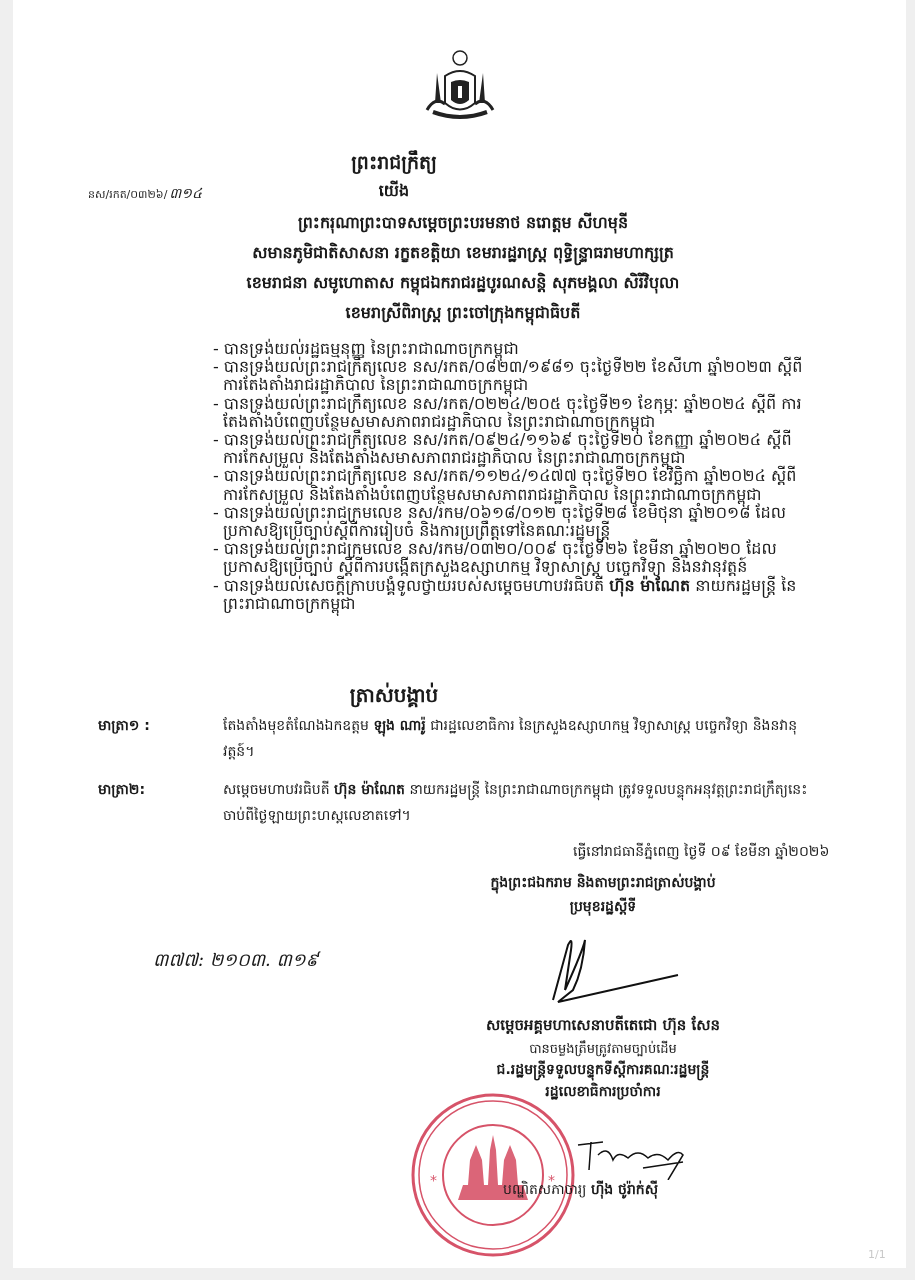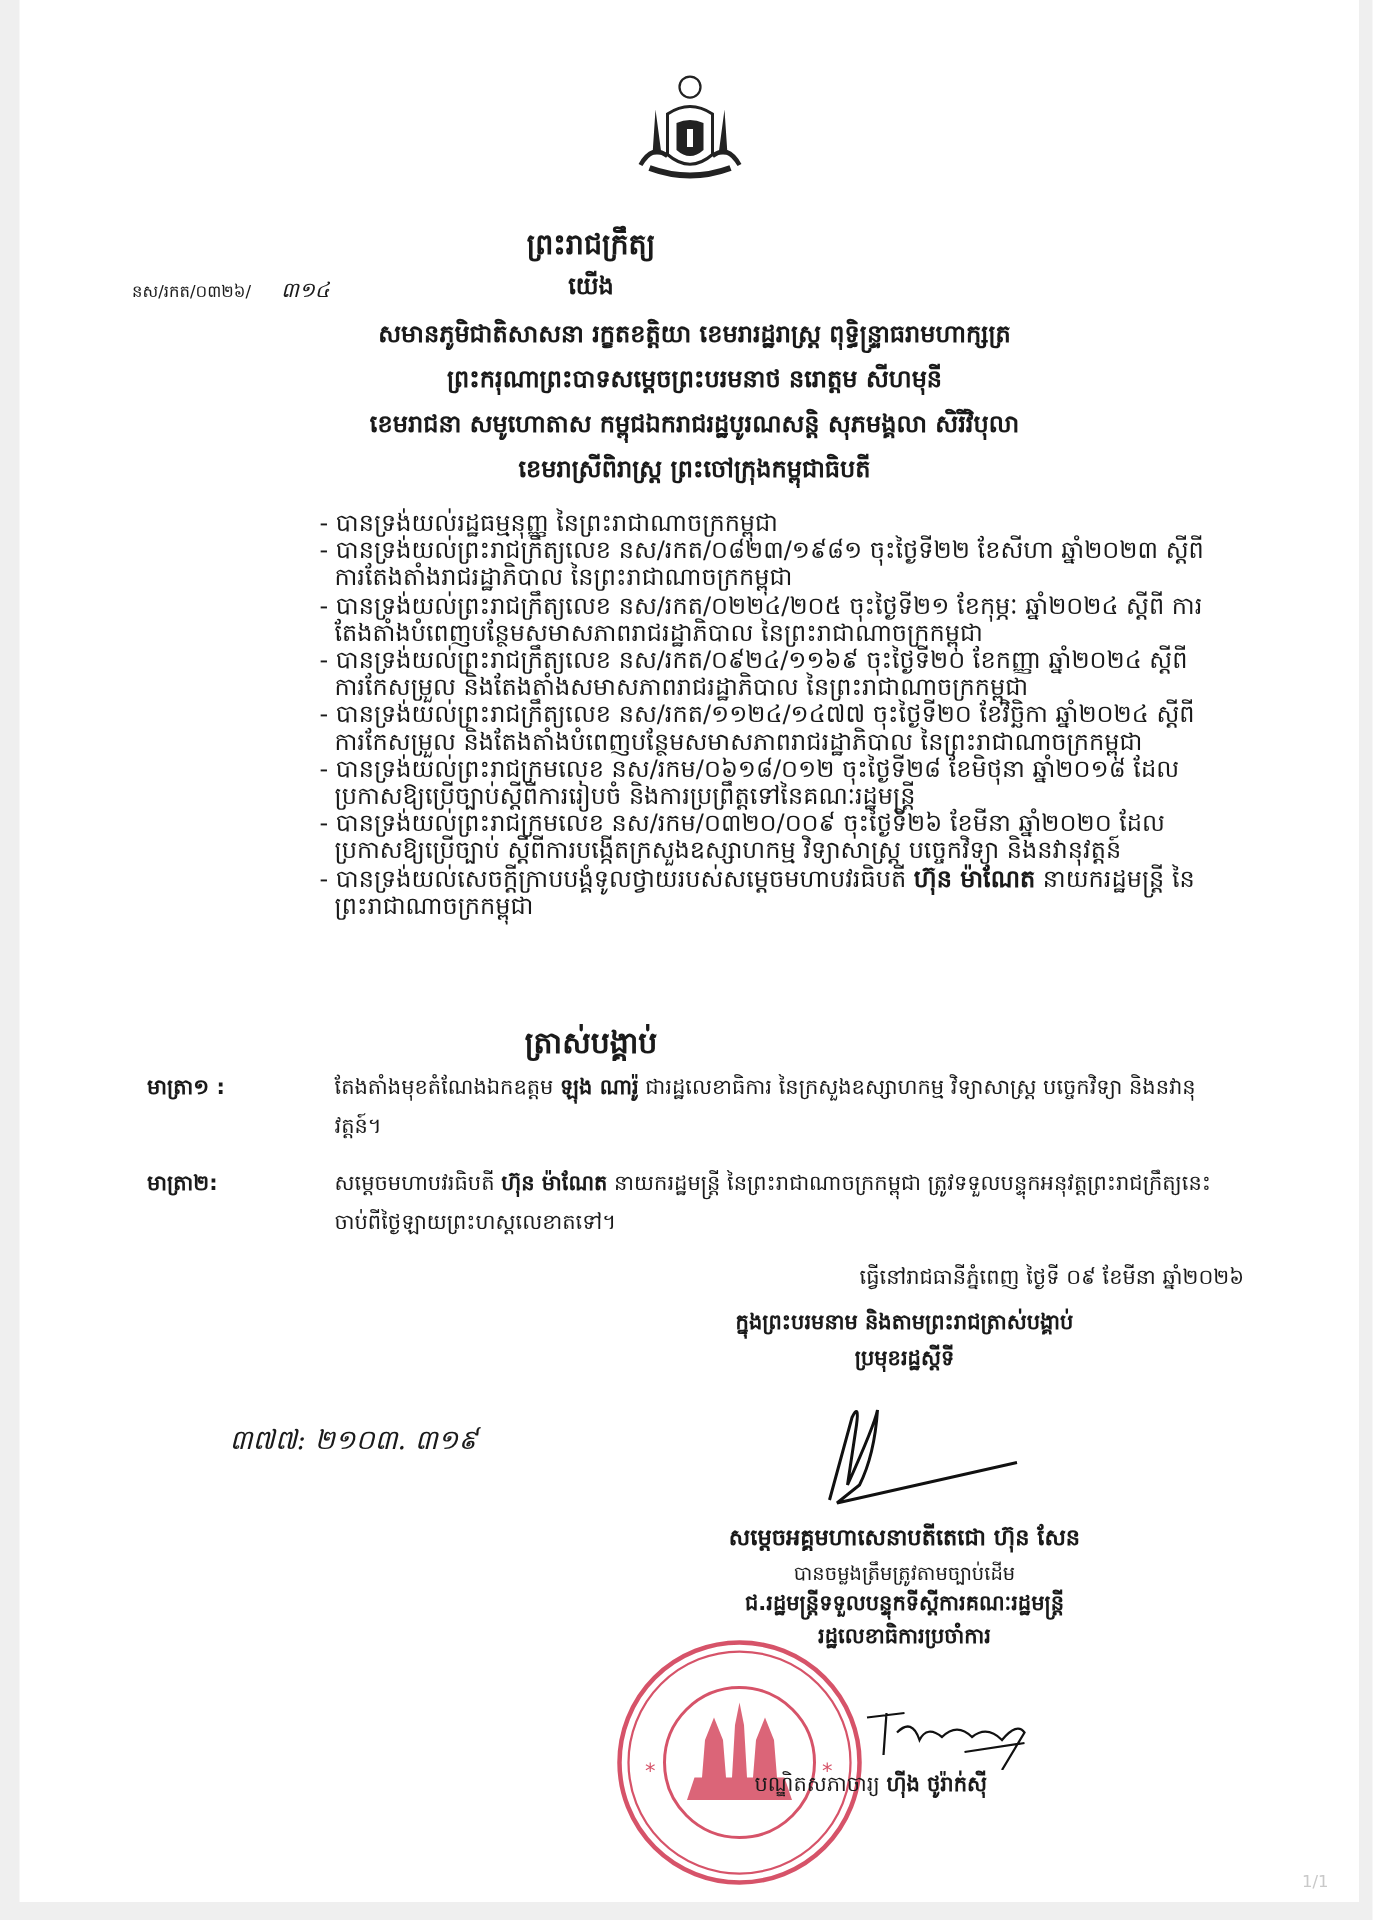--- a/index.html
+++ b/index.html
@@ -3,21 +3,21 @@
 <meta charset="utf-8">
 <style>
   html, body { margin:0; padding:0; }
   body { width:915px; height:1280px; background:#efefef; position:relative; overflow:hidden;
          font-family:"DejaVu Sans", sans-serif; color:#1a1a1a; }
   .page { position:absolute; left:13px; top:0; width:893px; height:1268px; background:#fff; }
   .abs { position:absolute; }
   .emblem { left:402px; top:48px; width:90px; height:80px; }
   .title { left:0; width:762px; text-align:center; font-weight:bold; }
   .ref { left:75px; top:184px; font-size:11px; }
-  .ref .hand { font-style:italic; font-family:"DejaVu Serif", serif; font-size:14px; margin-left:20px; }
+  .ref .hand { font-style:italic; font-family:"DejaVu Serif", serif; font-size:14px; margin-left:2px; }
   .preamble { left:100px; width:700px; text-align:center; font-weight:bold; font-size:16px; line-height:30px; top:208px; }
   .recitals { left:200px; top:340px; width:600px; font-size:16px; line-height:18.2px; }
   .recitals .item { padding-left:10px; text-indent:-10px; }
   .recitals b { font-weight:bold; }
   .decree-head { top:682px; font-size:20px; }
   .article { left:85px; width:720px; font-size:14px; line-height:26px; display:flex; }
   .article .lbl { width:125px; font-weight:bold; flex:none; }
   .article .txt { flex:1; }
   .done { left:560px; top:842px; font-size:14px; }
   .block-right { left:360px; width:460px; text-align:center; }
@@ -49,22 +49,22 @@
   </svg>
 
   <div class="abs title" style="top:150px;font-size:19px;">ព្រះរាជក្រឹត្យ</div>
   <div class="abs title" style="top:180px;font-size:16px;">យើង</div>
 
   <div class="abs ref">
     <span>នស/រកត/០៣២៦/</span><span class="hand">៣១៤</span>
   </div>
 
   <div class="abs preamble">
+    <div>ព្រះករុណាព្រះបាទសម្តេចព្រះបរមនាថ នរោត្តម សីហមុនី</div>
     <div>សមានភូមិជាតិសាសនា រក្ខតខត្តិយា ខេមរារដ្ឋរាស្ត្រ ពុទ្ធិន្ទ្រាធរាមហាក្សត្រ</div>
-    <div>ព្រះករុណាព្រះបាទសម្តេចព្រះបរមនាថ នរោត្តម សីហមុនី</div>
     <div>ខេមរាជនា សមូហោតាស កម្ពុជឯករាជរដ្ឋបូរណសន្តិ សុភមង្គលា សិរីវិបុលា</div>
     <div>ខេមរាស្រីពិរាស្ត្រ ព្រះចៅក្រុងកម្ពុជាធិបតី</div>
   </div>
 
   <div class="abs recitals">
     <div class="item">- បានទ្រង់យល់រដ្ឋធម្មនុញ្ញ នៃព្រះរាជាណាចក្រកម្ពុជា</div>
     <div class="item">- បានទ្រង់យល់ព្រះរាជក្រឹត្យលេខ នស/រកត/០៨២៣/១៩៨១ ចុះថ្ងៃទី២២ ខែសីហា ឆ្នាំ២០២៣ ស្តីពី ការតែងតាំងរាជរដ្ឋាភិបាល នៃព្រះរាជាណាចក្រកម្ពុជា</div>
     <div class="item">- បានទ្រង់យល់ព្រះរាជក្រឹត្យលេខ នស/រកត/០២២៤/២០៥ ចុះថ្ងៃទី២១ ខែកុម្ភៈ ឆ្នាំ២០២៤ ស្តីពី ការតែងតាំងបំពេញបន្ថែមសមាសភាពរាជរដ្ឋាភិបាល នៃព្រះរាជាណាចក្រកម្ពុជា</div>
     <div class="item">- បានទ្រង់យល់ព្រះរាជក្រឹត្យលេខ នស/រកត/០៩២៤/១១៦៩ ចុះថ្ងៃទី២០ ខែកញ្ញា ឆ្នាំ២០២៤ ស្តីពី ការកែសម្រួល និងតែងតាំងសមាសភាពរាជរដ្ឋាភិបាល នៃព្រះរាជាណាចក្រកម្ពុជា</div>
     <div class="item">- បានទ្រង់យល់ព្រះរាជក្រឹត្យលេខ នស/រកត/១១២៤/១៤៧៧ ចុះថ្ងៃទី២០ ខែវិច្ឆិកា ឆ្នាំ២០២៤ ស្តីពី ការកែសម្រួល និងតែងតាំងបំពេញបន្ថែមសមាសភាពរាជរដ្ឋាភិបាល នៃព្រះរាជាណាចក្រកម្ពុជា</div>
@@ -83,21 +83,21 @@
   </div>
 
   <div class="abs article" style="top:776px;">
     <div class="lbl">មាត្រា២:</div>
     <div class="txt"><span>សម្តេចមហាបវរធិបតី </span><b>ហ៊ុន ម៉ាណែត</b><span> នាយករដ្ឋមន្ត្រី នៃព្រះរាជាណាចក្រកម្ពុជា ត្រូវទទួលបន្ទុកអនុវត្តព្រះរាជក្រឹត្យនេះ ចាប់ពីថ្ងៃឡាយព្រះហស្តលេខាតទៅ។</span></div>
   </div>
 
   <div class="abs done">ធ្វើនៅរាជធានីភ្នំពេញ ថ្ងៃទី ០៩ ខែមីនា ឆ្នាំ២០២៦</div>
 
   <div class="abs block-right roy">
-    <div>ក្នុងព្រះបរមនាម និងតាមព្រះរាជត្រាស់បង្គាប់</div>
+    <div>ក្នុងព្រះជឯករាម និងតាមព្រះរាជត្រាស់បង្គាប់</div>
     <div>ប្រមុខរដ្ឋស្តីទី</div>
   </div>
 
   <div class="abs hand-ref">៣៧៧: ២១០៣. ៣១៩</div>
 
   <svg class="abs sig1" viewBox="0 0 140 80">
     <path d="M10 70 L25 15 Q30 5 28 20 L22 60 Q40 20 42 10 Q40 40 30 60 L15 72 L135 45" fill="none" stroke="#111" stroke-width="2"></path>
   </svg>
 
   <div class="abs block-right pm">សម្តេចអគ្គមហាសេនាបតីតេជោ ហ៊ុន សែន</div>

